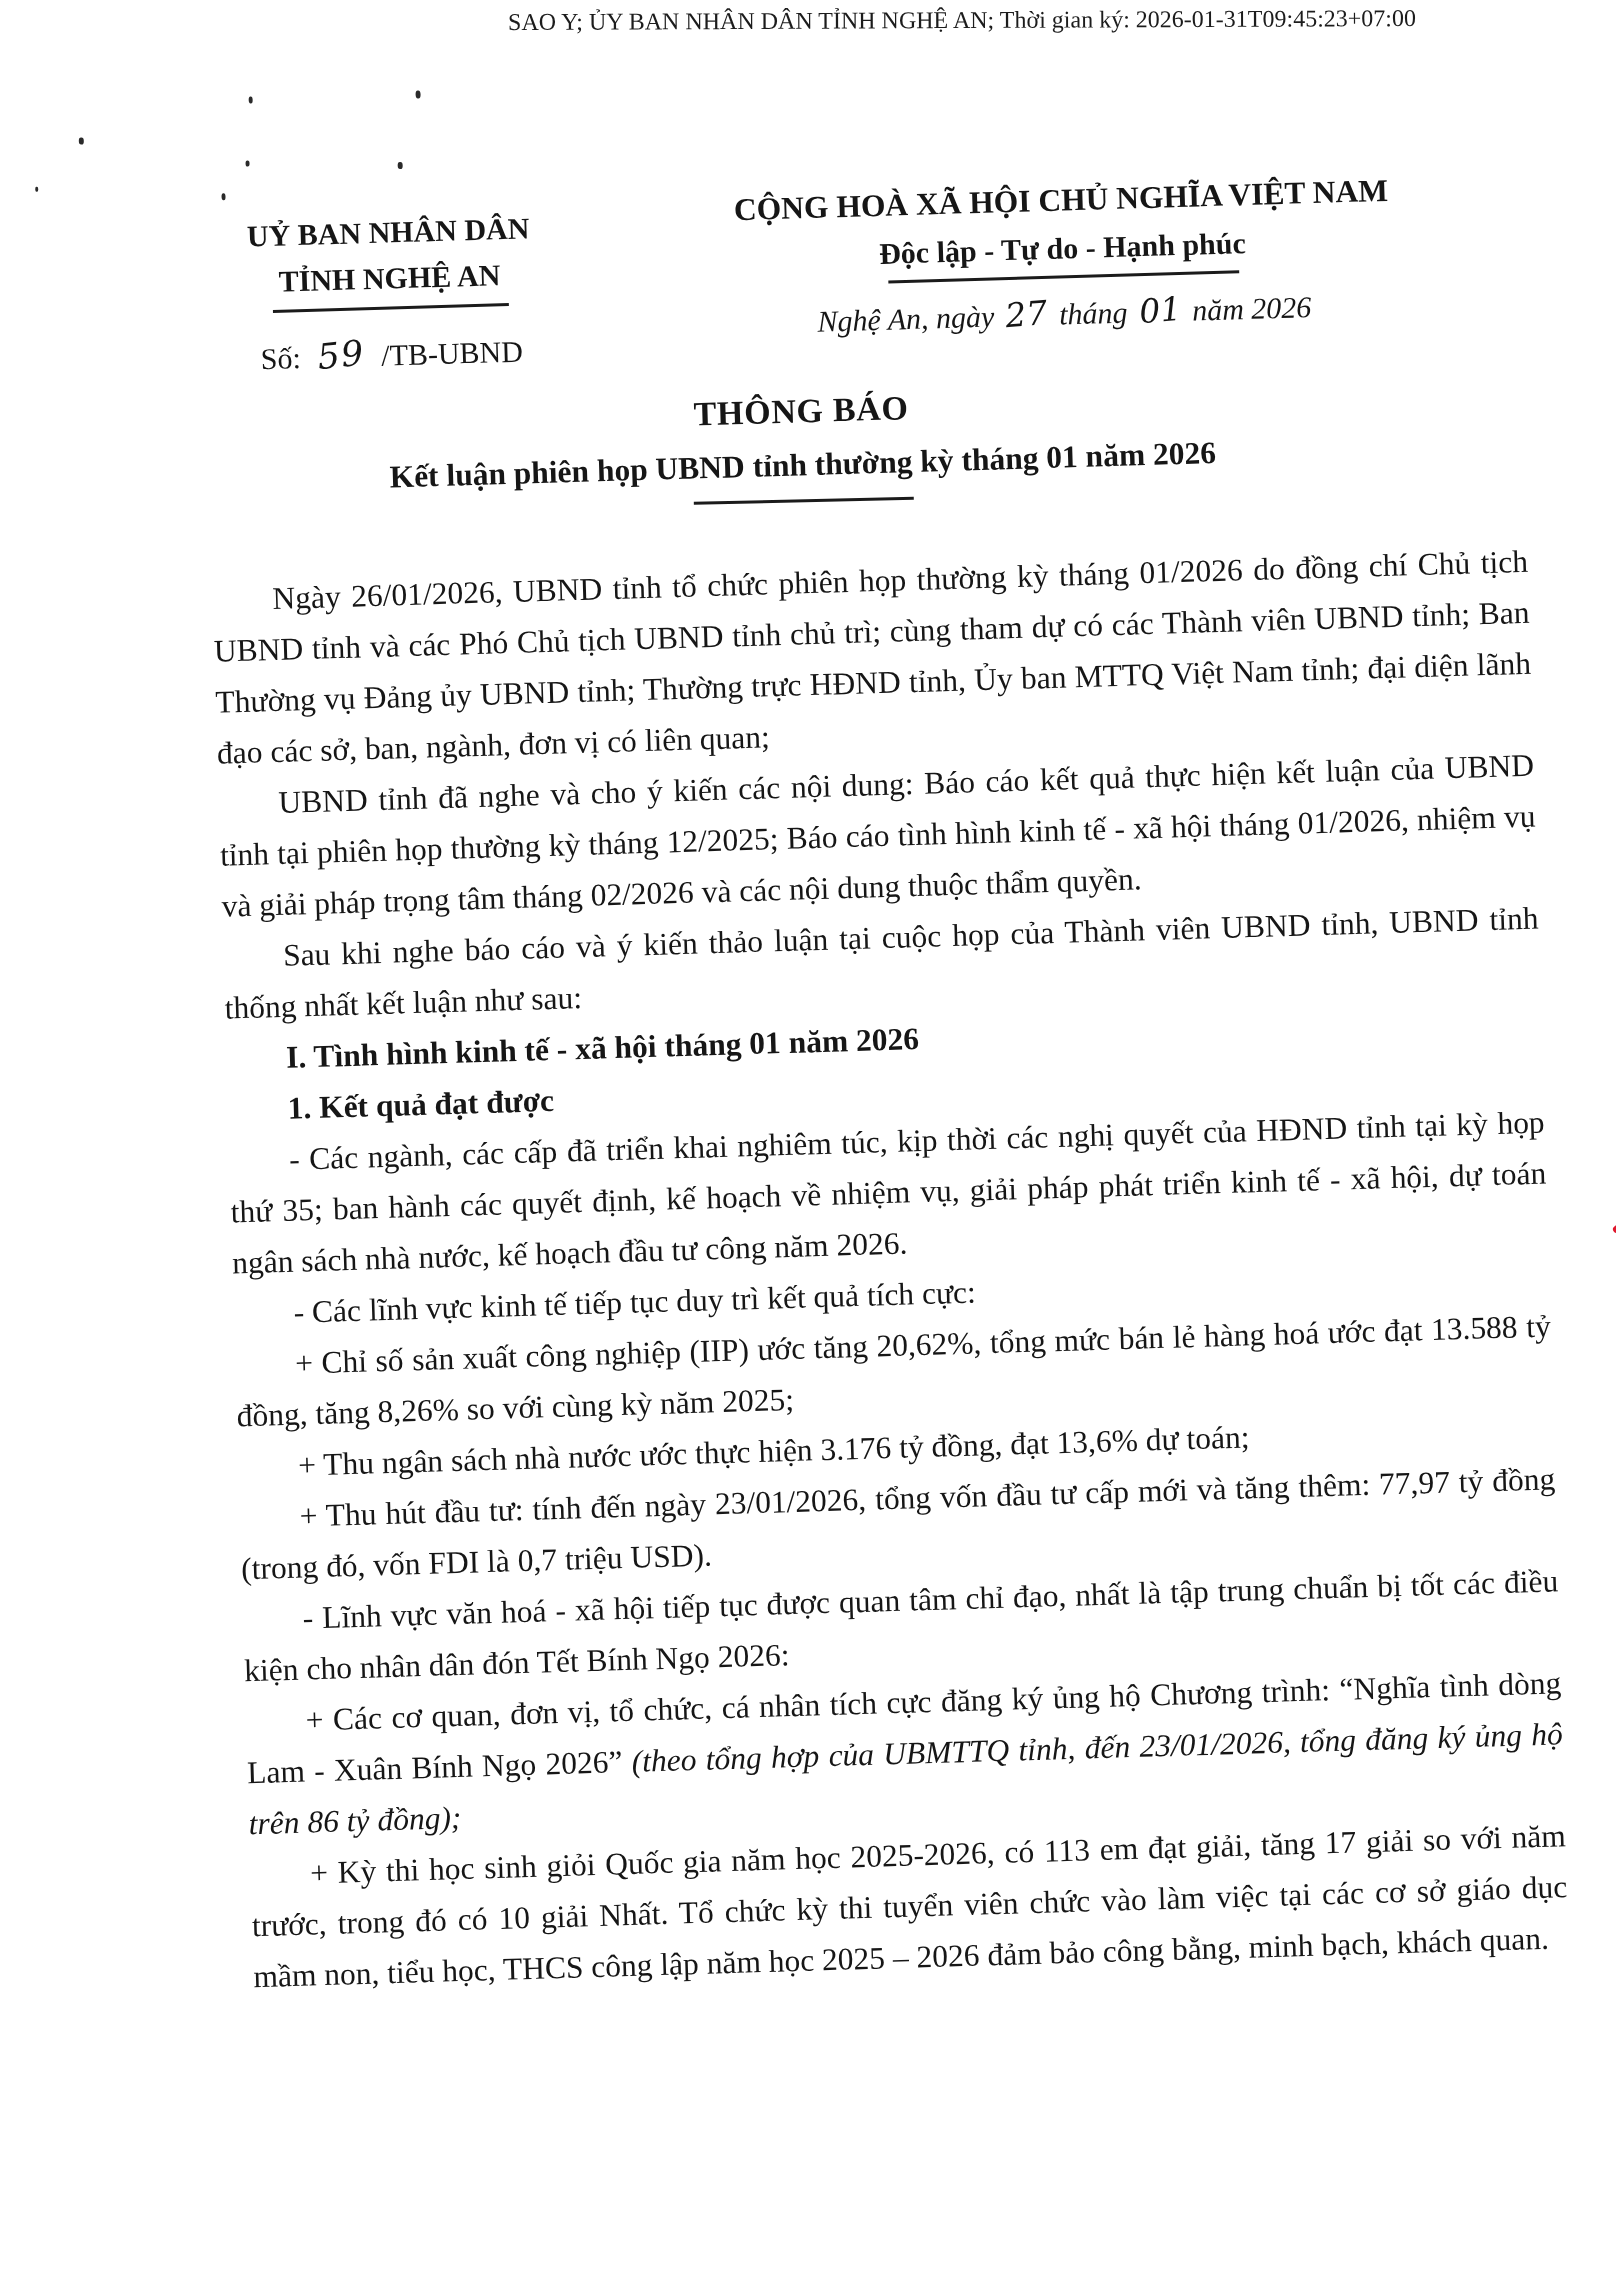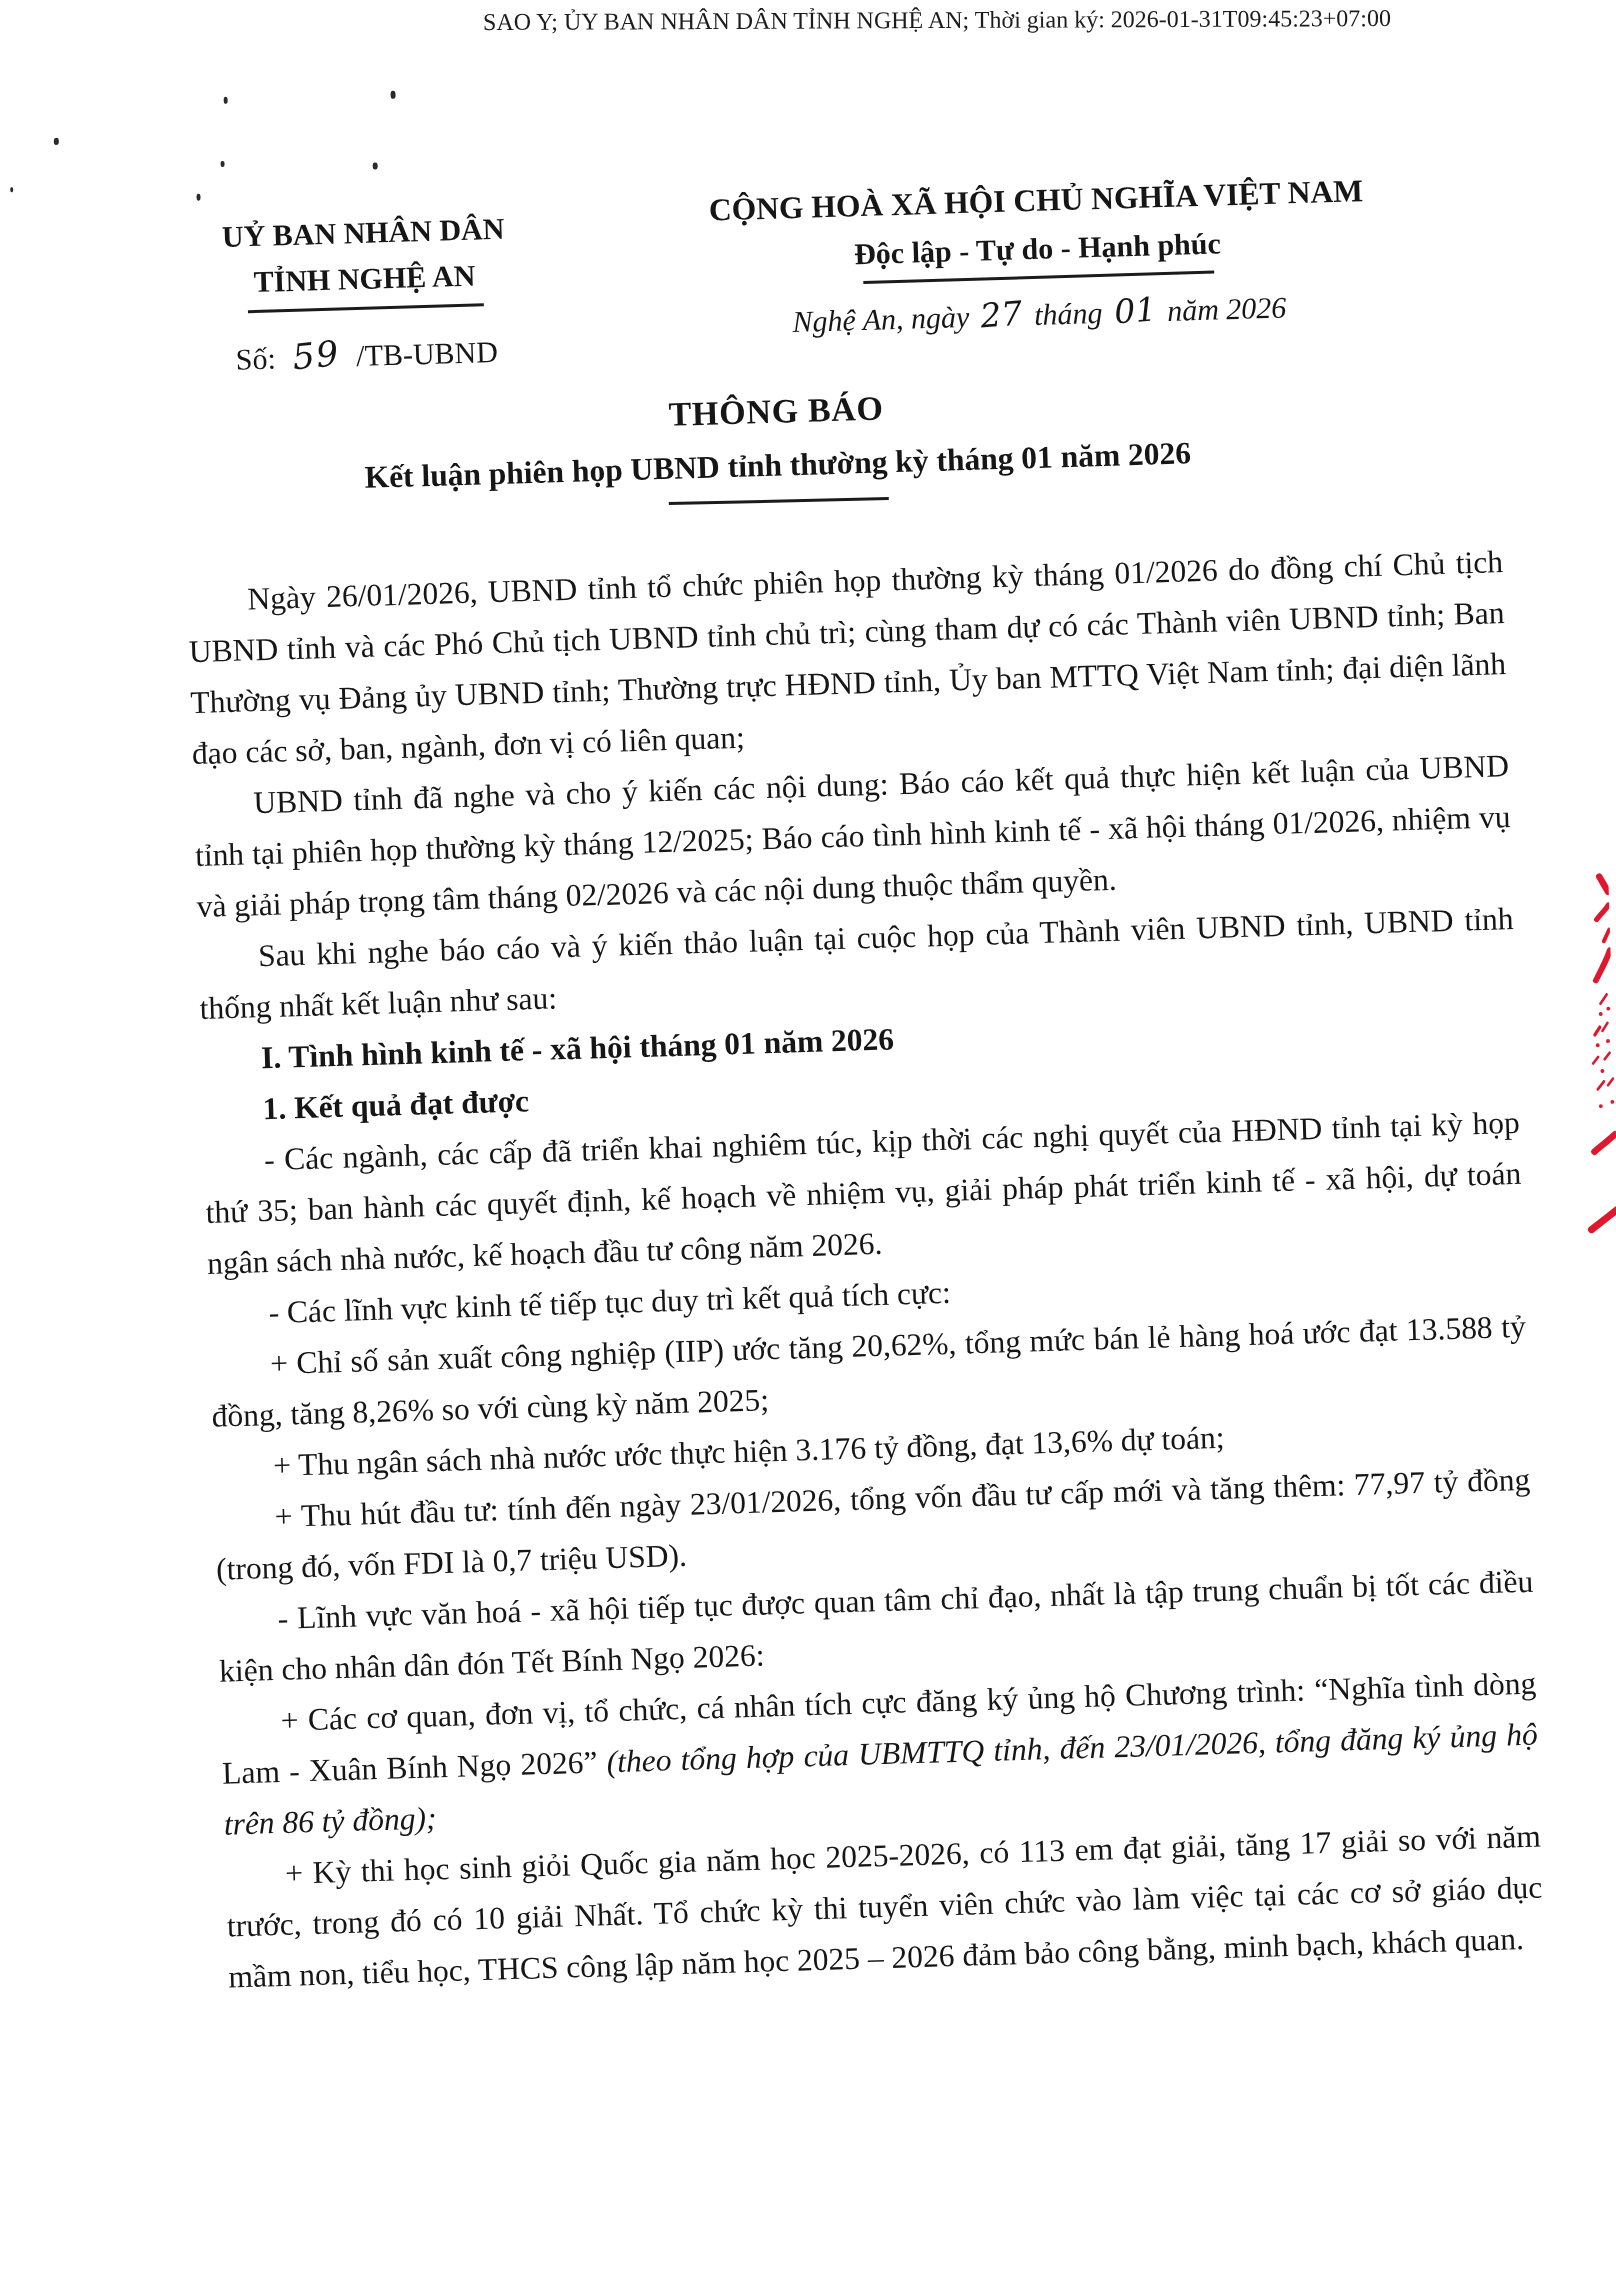--- a/index.html
+++ b/index.html
@@ -4,21 +4,21 @@
 <style>
   html, body { margin: 0; padding: 0; }
   body {
     width: 1617px; height: 2295px;
     background: #ffffff;
     position: relative;
     overflow: hidden;
     font-family: "Liberation Serif", "DejaVu Serif", serif;
     color: #161616;
   }
-  .page { position: absolute; inset: 0; }
+  .page { position: absolute; inset: 0; margin-left: 25px; }
 
   
   .cert-line {
     position: absolute;
     left: 483px; top: 6.6px;
     font-size: 24px;
     white-space: nowrap;
     color: #1c1c1c;
     transform: rotate(-0.25deg);
   }

